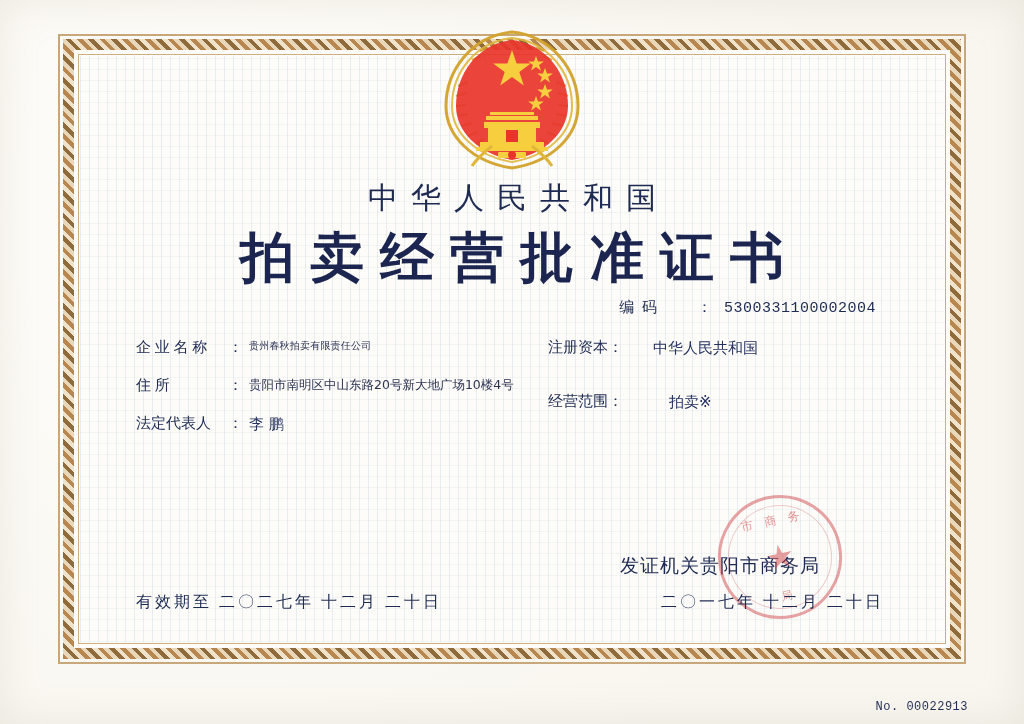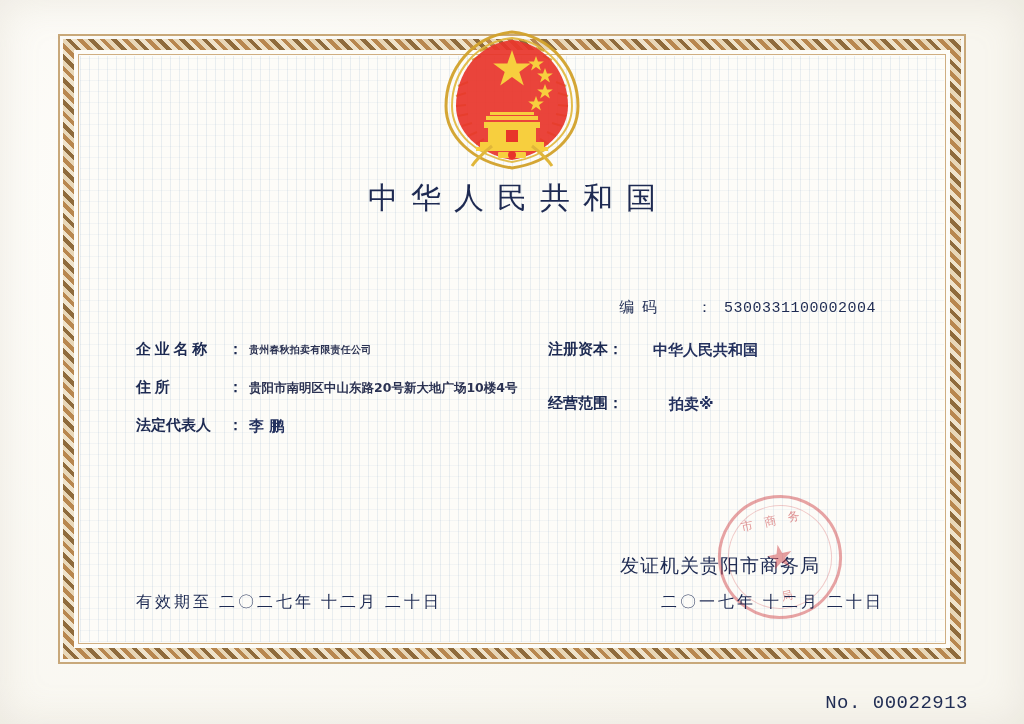--- a/index.html
+++ b/index.html
@@ -147,24 +147,23 @@
     width: 390px;
   }
   .fields-right {
     position: absolute;
     left: 548px;
     top: 338px;
     width: 380px;
   }
   .field-row {
     display: flex;
-    align-items: center;
+    align-items: flex-start;
     margin-bottom: 16px;
     min-height: 22px;
-    font-weight: bold;
   }
   .field-label {
     color: #1d2a52;
     font-size: 15px;
     white-space: nowrap;
   }
   .field-colon {
     color: #1d2a52;
     font-size: 15px;
     margin-right: 6px;
@@ -273,21 +272,21 @@
     bottom: 8px;
     text-align: center;
     font-size: 17px;
     color: #1d2a52;
     letter-spacing: 2px;
   }
   .footer-no {
     position: absolute;
     right: 56px;
     bottom: 10px;
-    font-size: 19px;
+    font-size: 12px;
     color: #1d2a52;
     font-family: "Liberation Mono", "DejaVu Sans Mono", monospace;
     letter-spacing: 0.5px;
   }
 
   
   .vignette {
     position: absolute;
     inset: 0;
     pointer-events: none;
@@ -365,20 +364,21 @@
 
         <g stroke="#e0b63a" stroke-width="3" fill="none">
           <path d="M60 120 C50 128 44 134 40 140"></path>
           <path d="M100 120 C110 128 116 134 120 140"></path>
         </g>
       </svg>
     </div>
   </div>
 
   <div class="title-sub">中华人民共和国</div>
+  <div class="title-main">拍卖经营批准证书</div>
 
   <div class="code-row">
     <span class="code-label">编  码</span>
     <span class="code-label">：</span>
     <span class="code-value">5300331100002004</span>
   </div>
 
   <div class="fields-left">
 
     <div class="field-row">

